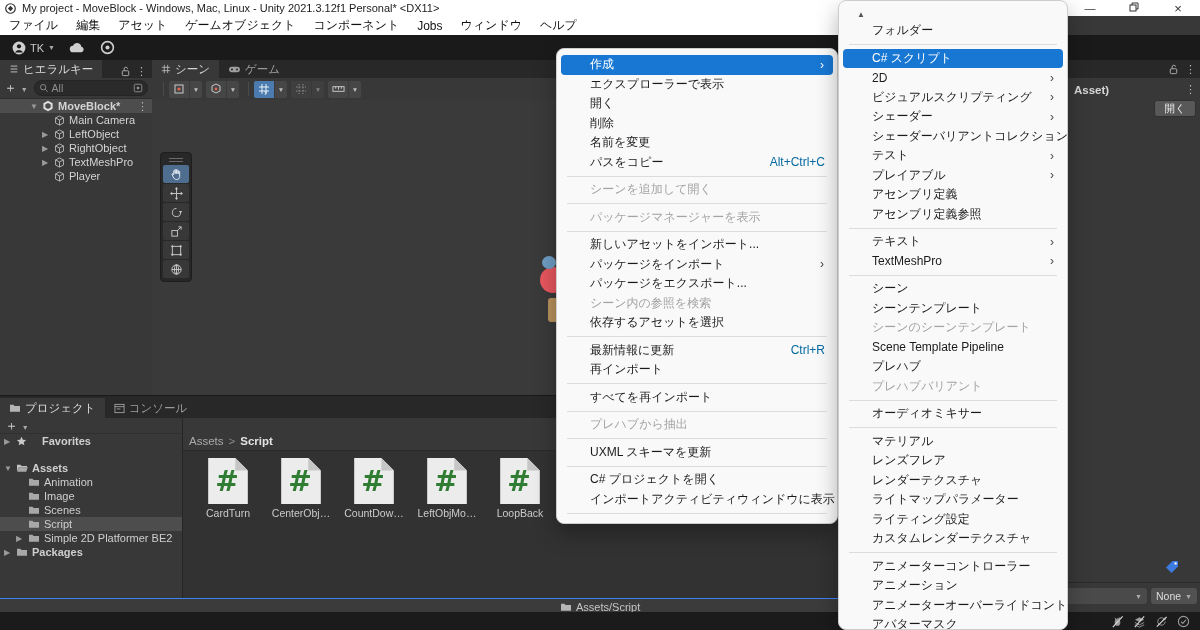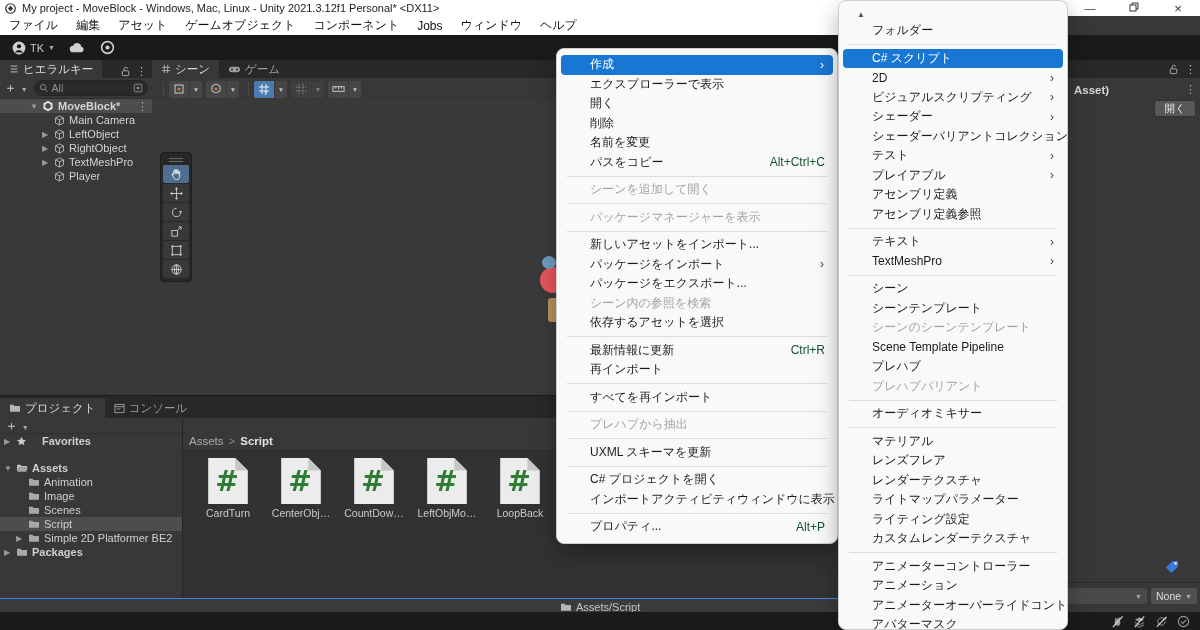--- a/index.html
+++ b/index.html
@@ -105,21 +105,21 @@
 
   
   #statusbar{left:0;top:612px;width:1200px;height:18px;background:#1b1b1b;display:flex;align-items:center;justify-content:flex-end;gap:9px;padding-right:10px;box-sizing:border-box;}
 
   
   .win-menu{position:absolute;background:#f9f9f9;border:1px solid #cdcdcd;border-radius:8px;
             box-shadow:0 10px 22px rgba(0,0,0,.30);padding:6px 0;box-sizing:border-box;
             font-size:12px;color:#1b1b1b;}
   .mi{height:19.5px;display:flex;align-items:center;margin:0 4px;padding:0 8px 0 29px;border-radius:4px;position:relative;}
   .mi .lbl{flex:1;white-space:nowrap;}
-  .mi .sc{margin-left:26px;color:#14532d;}
+  .mi .sc{margin-left:26px;color:#0369a1;}
   .mi .marrow{position:absolute;right:9px;font-size:12px;color:#454545;}
   .mi.disabled{color:#a3a3a3;}
   .mi.selected{background:#1877d2;color:#fff;}
   .mi.selected .marrow,.mi.selected .sc{color:#fff;}
   .msep{height:1px;background:#dcdcdc;margin:3.5px 10px;}
   #ctx-menu{left:556px;top:48px;width:282px;z-index:60;}
   #create-menu{left:838px;top:0px;width:230px;height:630px;z-index:70;overflow:hidden;border-radius:8px;}
   #create-menu .scrollup{height:14px;display:flex;align-items:center;padding-left:18px;font-size:8px;color:#555;}
 </style>
 </head>
@@ -739,24 +739,20 @@
         <span class="lbl">UXML スキーマを更新</span>
       </div>
       <div class="msep"></div>
       <div class="mi">
         <span class="lbl">C# プロジェクトを開く</span>
       </div>
       <div class="mi">
         <span class="lbl">インポートアクティビティウィンドウに表示</span>
       </div>
       <div class="msep"></div>
-      <div class="mi">
-        <span class="lbl">プロパティ...</span>
-        <span class="sc">Alt+P</span>
-      </div>
     </div>
   <div class="win-menu" id="create-menu">
     <div class="scrollup">▲</div>
   <div class="mi">
         <span class="lbl">フォルダー</span>
       </div>
       <div class="msep"></div>
       <div class="mi selected">
         <span class="lbl">C# スクリプト</span>
       </div>

